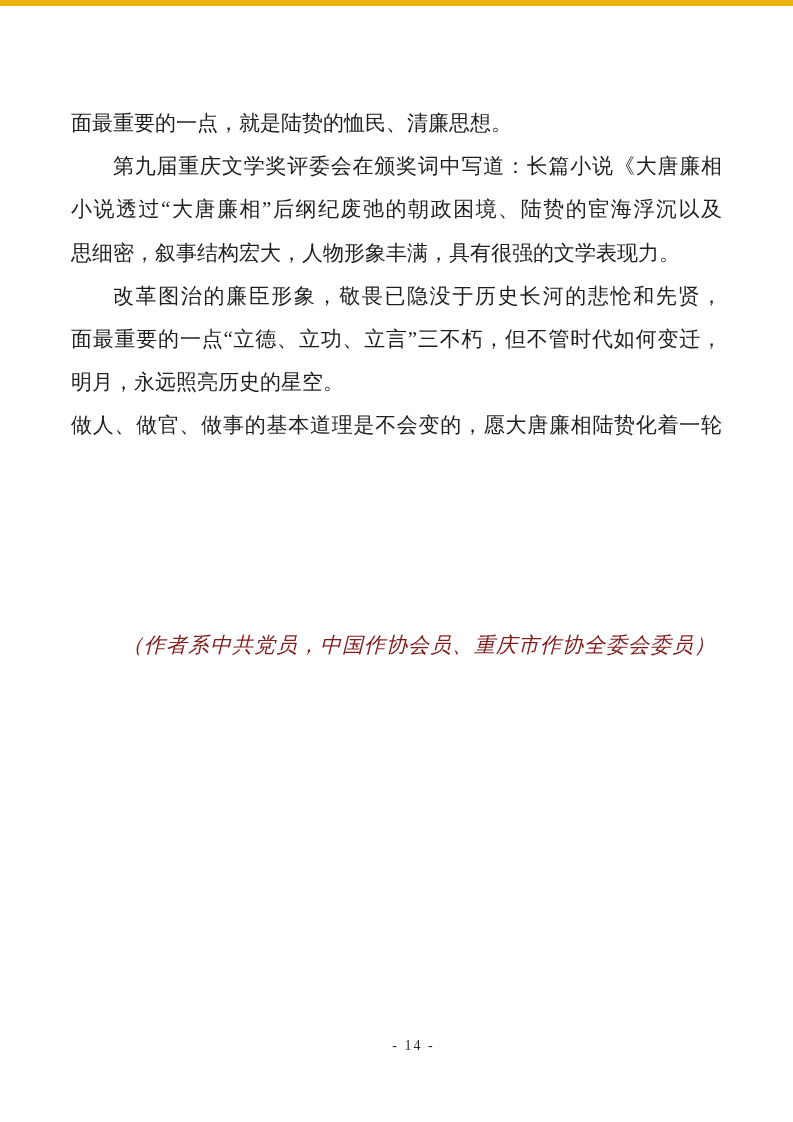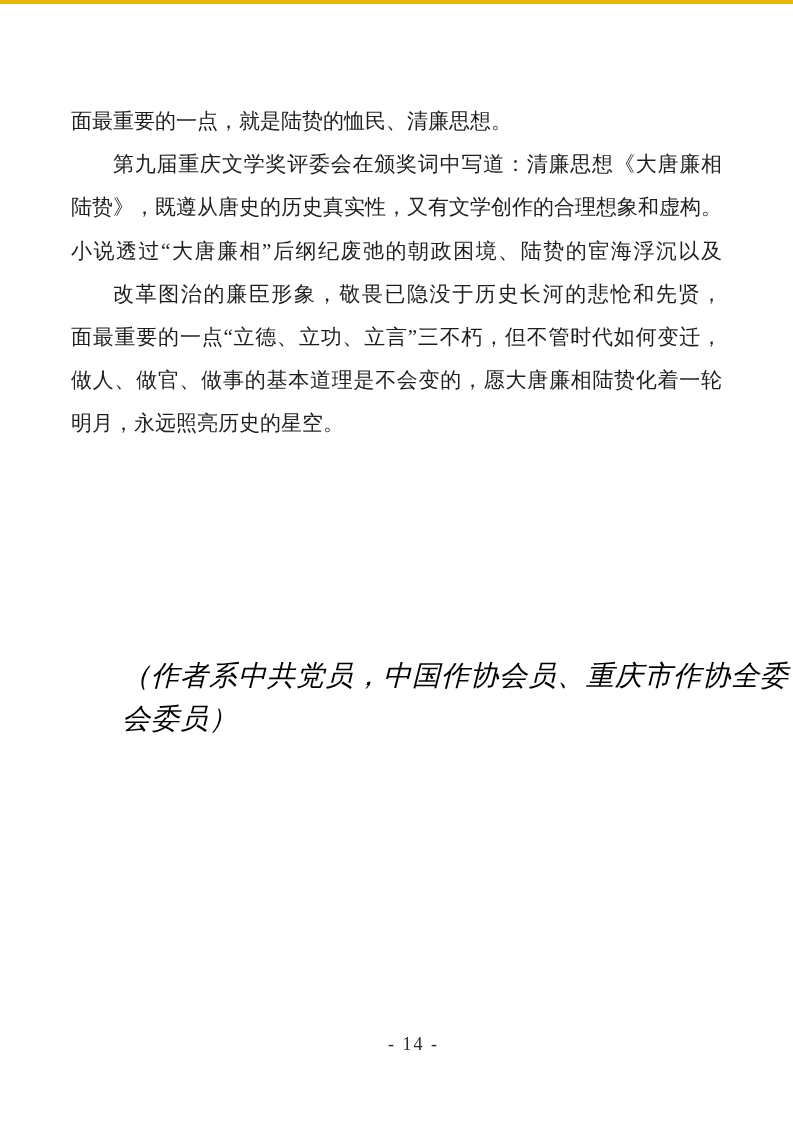--- a/index.html
+++ b/index.html
@@ -6,21 +6,21 @@
     margin: 0;
     padding: 0;
     background: #ffffff;
   }
   .page {
     position: relative;
     width: 793px;
     height: 1122px;
     background: #ffffff;
     box-sizing: border-box;
-    border-top: 4px solid #eab308;
+    border-top: 6px solid #eab308;
     overflow: hidden;
     font-family: "Liberation Serif", "DejaVu Serif", serif;
     color: #1e1e1e;
   }
   .content {
     position: absolute;
     left: 71px;
     top: 96px;
     width: 651px;
   }
@@ -35,59 +35,59 @@
     text-align: justify;
     text-align-last: justify;
     text-justify: inter-character;
   }
   .line.indent {
     padding-left: 42px;
   }
   .attribution {
     position: absolute;
     left: 122px;
-    top: 650px;
-    font-size: 28px;
+    top: 618px;
+    font-size: 21px;
     line-height: 43px;
     font-style: italic;
     letter-spacing: 1px;
-    color: #000000;
+    color: #7f1d1d;
   }
   .page-footer {
     position: absolute;
     left: 0;
     right: 0;
     top: 1030px;
     text-align: center;
   }
   .page-number {
     position: relative;
     left: 17px;
-    font-size: 18px;
+    font-size: 14px;
     letter-spacing: 2px;
     color: #2a2a2a;
     margin-top: 44px;
   }
 </style>
 </head>
 <body>
 
 <div class="page">
 
   <main class="content">
     <div>
 
     <div class="line">面最重要的一点，就是陆贽的恤民、清廉思想。</div>
-        <div class="line indent justify">第九届重庆文学奖评委会在颁奖词中写道：清廉思想《大唐廉相</div>
-        <div class="line justify">陆贽》，既遵从唐史的历史真实性，又有文学创作的合理想象和虚构。</div>
+        <div class="line indent justify">第九届重庆文学奖评委会在颁奖词中写道：长篇小说《大唐廉相</div>
         <div class="line justify">小说透过“大唐廉相”后纲纪废弛的朝政困境、陆贽的宦海浮沉以及</div>
+        <div class="line">思细密，叙事结构宏大，人物形象丰满，具有很强的文学表现力。</div>
         <div class="line indent justify">改革图治的廉臣形象，敬畏已隐没于历史长河的悲怆和先贤，</div>
         <div class="line justify">面最重要的一点“立德、立功、立言”三不朽，但不管时代如何变迁，</div>
+        <div class="line">明月，永远照亮历史的星空。</div>
         <div class="line justify">做人、做官、做事的基本道理是不会变的，愿大唐廉相陆贽化着一轮</div>
-        <div class="line">明月，永远照亮历史的星空。</div>
       </div>
   </main>
 
   <div class="attribution">（作者系中共党员，中国作协会员、重庆市作协全委会委员）</div>
 
   <footer class="page-footer">
     <span class="page-number">- 14 -</span>
   </footer>
 
 </div>

